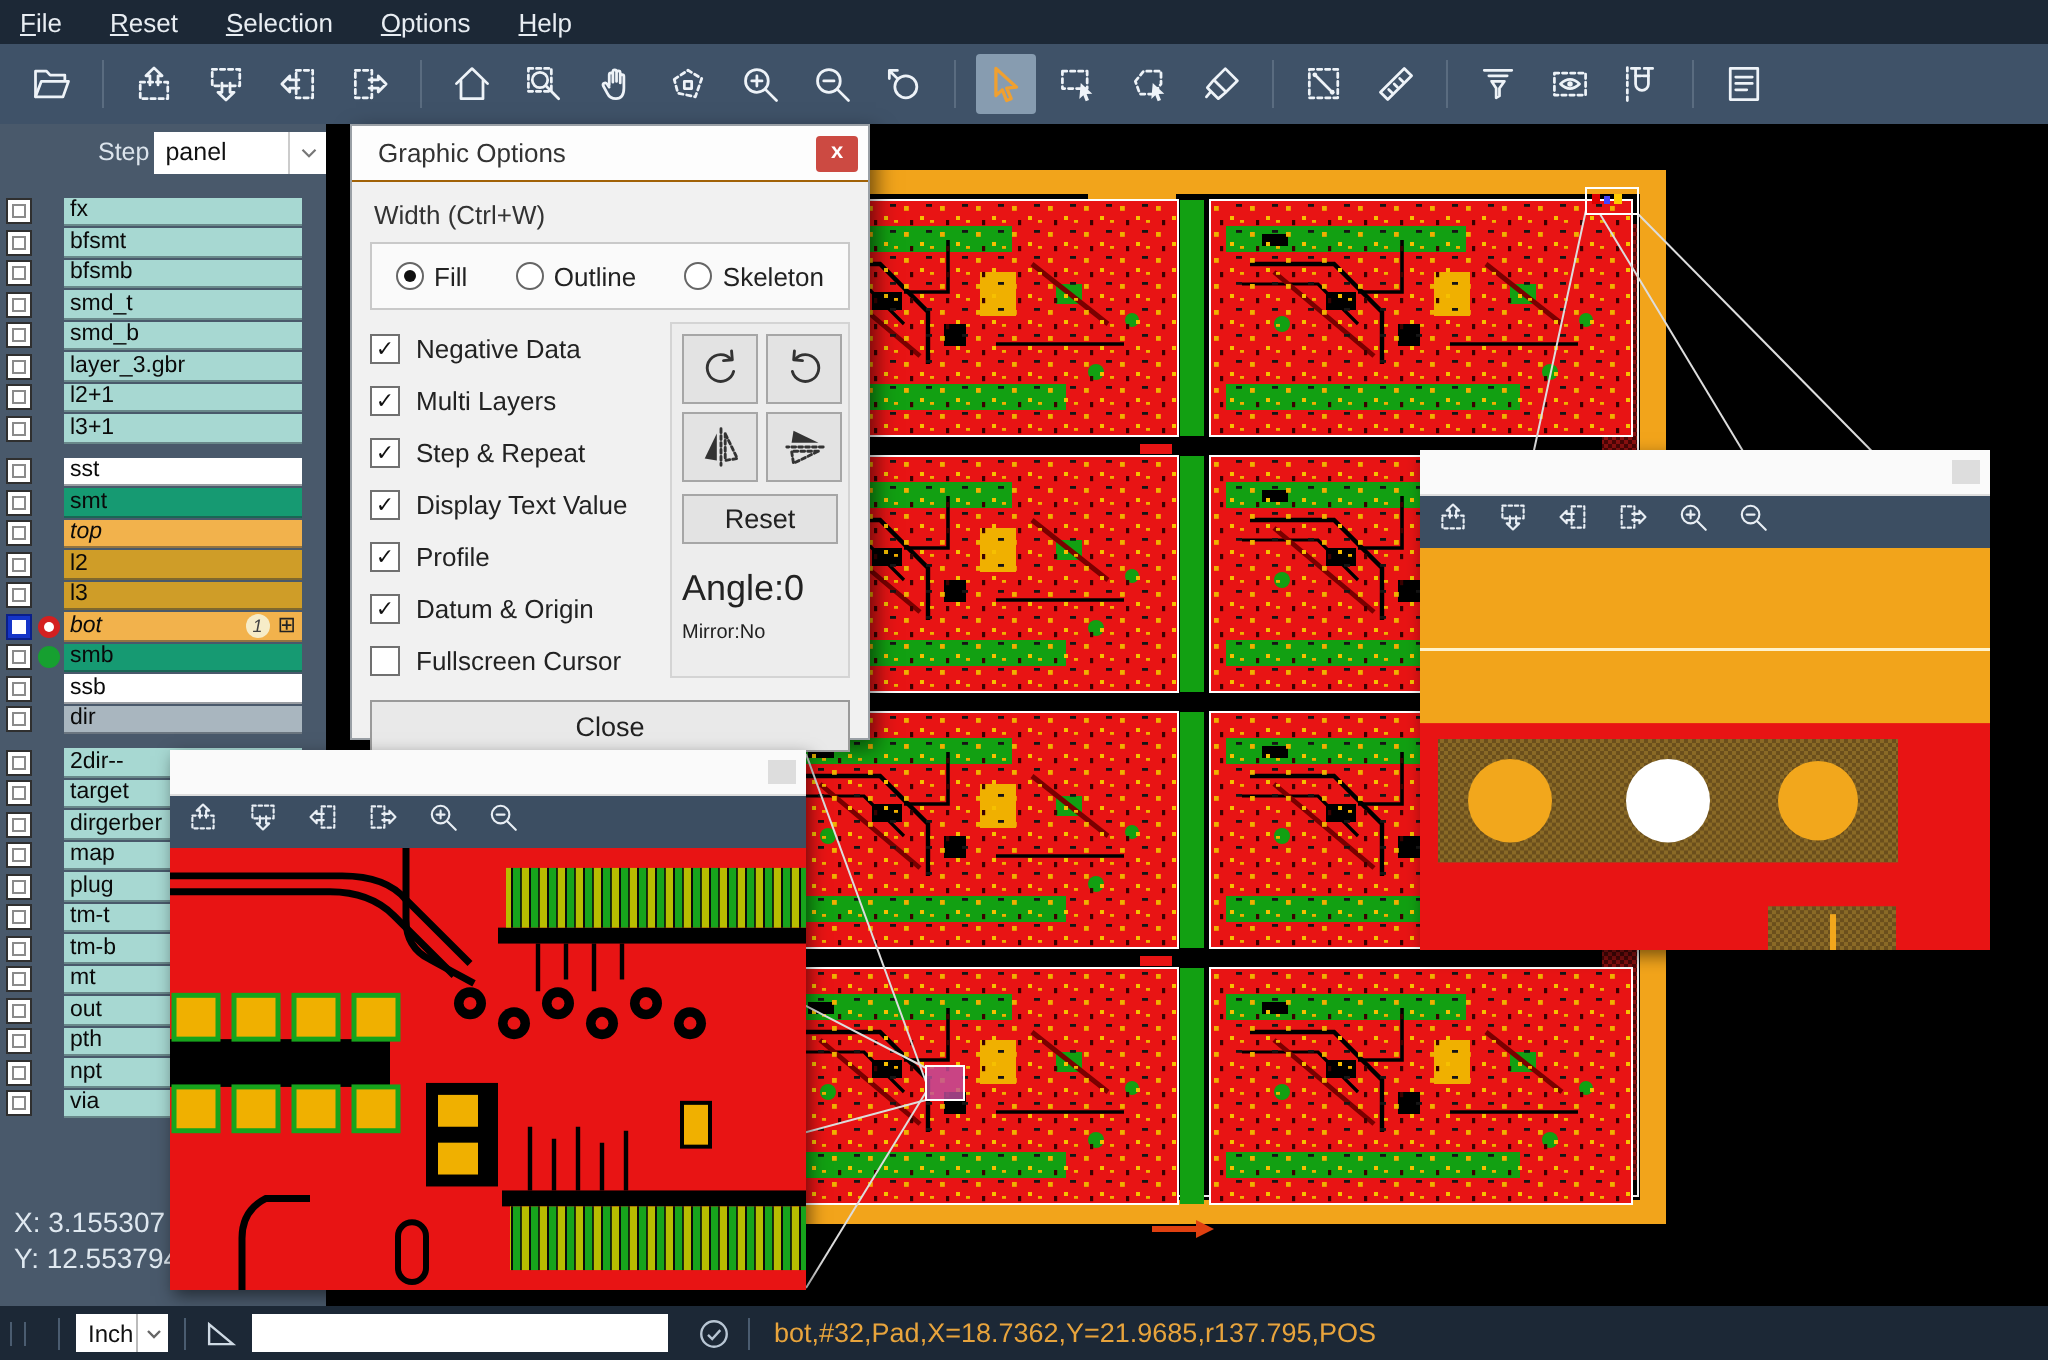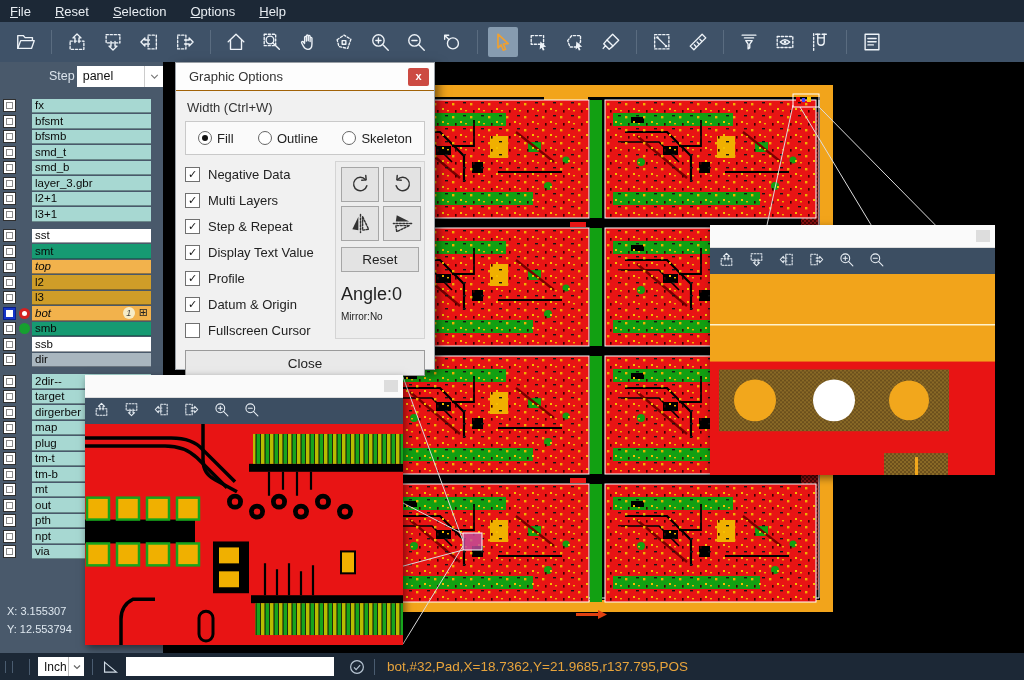--- a/index.html
+++ b/index.html
@@ -39,21 +39,21 @@
   .dot.red{background:#d42020;position:relative;}
   .dot.red::after{content:"";position:absolute;left:3px;top:3px;width:5px;height:5px;border-radius:50%;background:#fff;}
   .dot.green{background:#16a030;}
   .cell{width:119px;height:14.5px;display:flex;align-items:center;font-size:11.5px;color:#0a0a0a;
         padding-left:3px;box-sizing:border-box;border-bottom:1px solid rgba(30,40,50,.45);}
   .bg-teal{background:#a7d8d2;} .bg-green{background:#169a72;} .bg-amber{background:#f2b24c;font-style:italic;}
   .bg-gold{background:#cf9d28;} .bg-white{background:#fff;} .bg-gray{background:#a9b6bf;}
   .badge{margin-left:auto;width:12px;height:12px;border-radius:50%;background:#f6ecc8;color:#444;
          font-size:9px;display:flex;align-items:center;justify-content:center;}
   .gridic{font-family:"DejaVu Sans",sans-serif;font-size:11px;color:#222;margin:0 3px 0 4px;line-height:1;}
-  .coords{position:absolute;left:7px;top:540px;color:#dfe8f0;font-size:11px;line-height:18px;}
+  .coords{position:absolute;left:7px;top:540px;color:#dfe8f0;font-size:14px;line-height:18px;}
   
   .canvas-svg{position:absolute;left:163px;top:62px;}
   
   .statusbar{position:absolute;left:0;top:653px;width:1024px;height:27px;background:#1c2836;
              display:flex;align-items:center;padding-left:5px;box-sizing:border-box;}
   .grip{width:6px;height:12px;border-left:1px solid #4a5c70;border-right:1px solid #4a5c70;margin-right:8px;}
   .sbar-sep{width:1px;height:16px;background:#4a5c70;margin:0 8px;}
   .unit-select{width:46px;height:19px;background:#fff;display:flex;align-items:center;}
   .unit-select .val{flex:1;font-size:12px;color:#111;padding-left:6px;}
   .unit-select .chev{width:15px;height:100%;border-left:1px solid #bbb;display:flex;align-items:center;justify-content:center;color:#666;}

